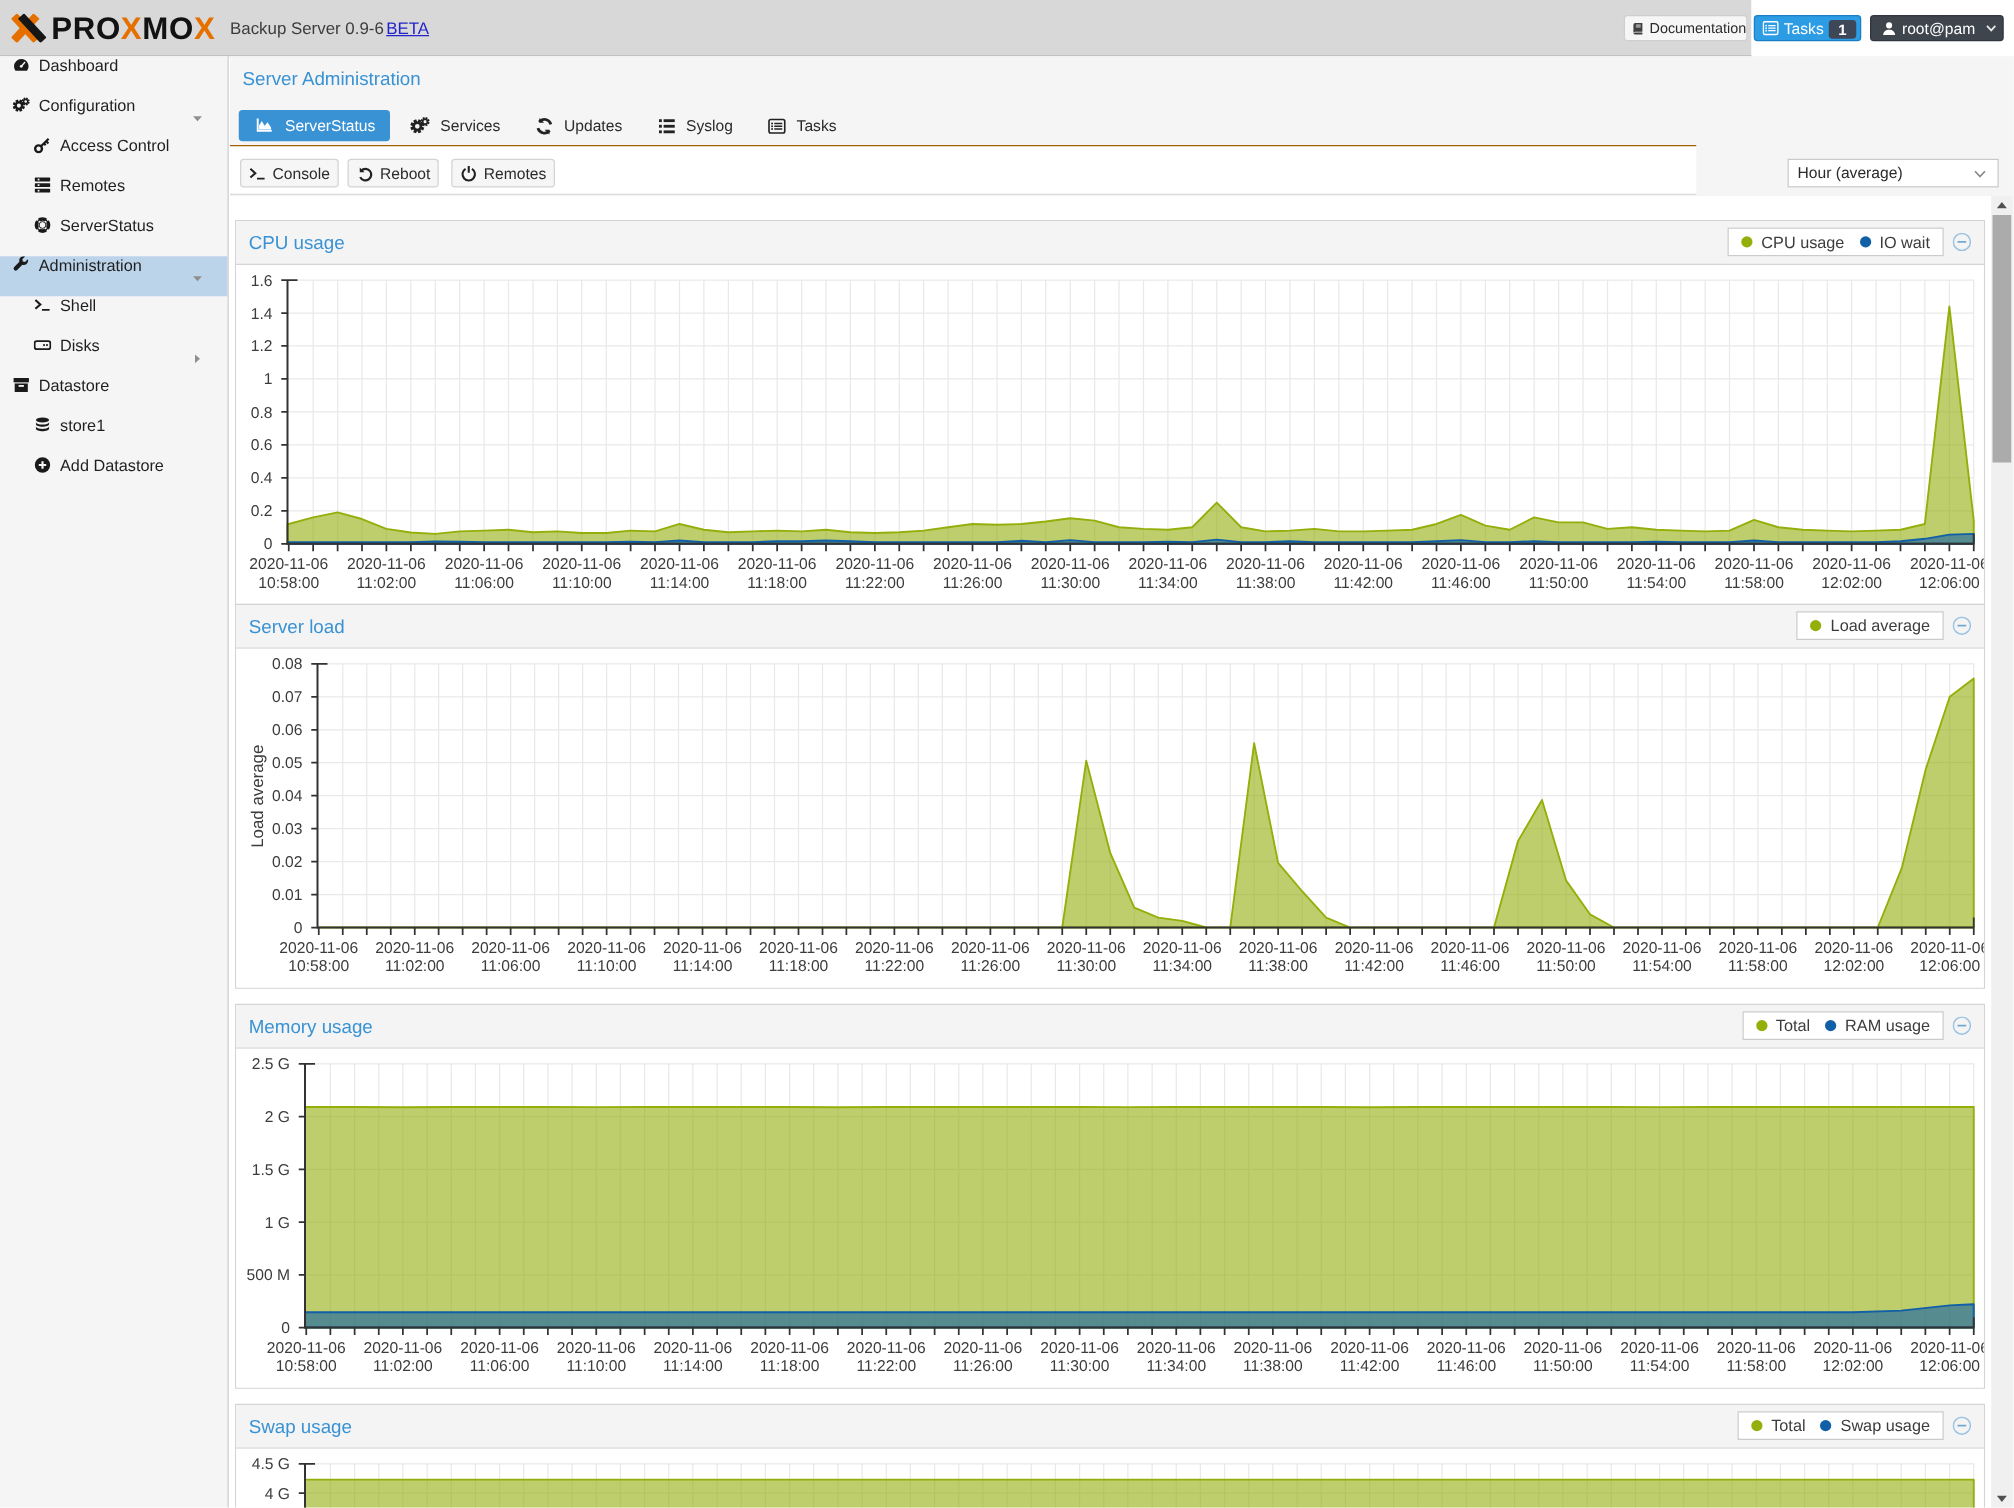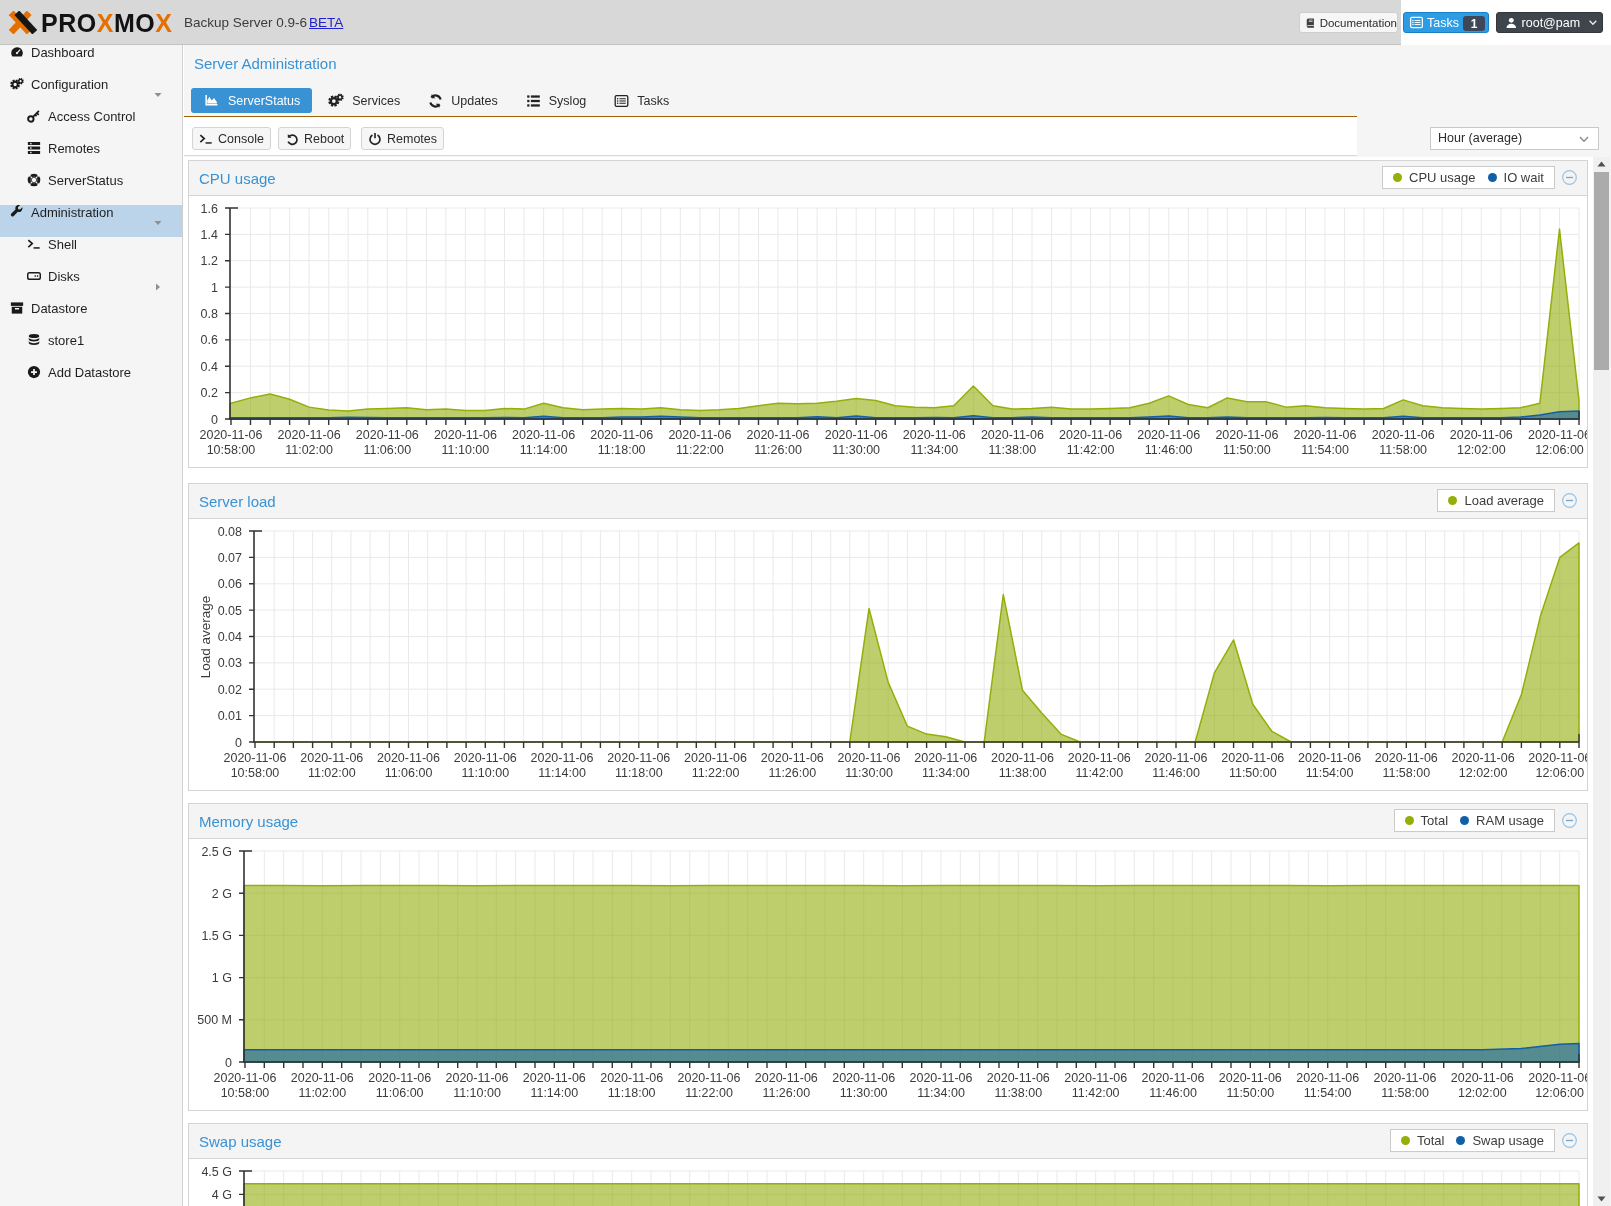--- a/index.html
+++ b/index.html
@@ -251,21 +251,21 @@
           <path d="M5.1 3.5a5.7 5.7 0 1 0 5.8 0" stroke="#222222" stroke-width="1.9" fill="none"></path>
           <path d="M8 1v6" stroke="#222222" stroke-width="1.9"></path>
         </svg>
         <span>Remotes</span>
       </div>
       <div class="combo"><span>Hour (average)</span><svg width="12" height="12" viewBox="0 0 12 12" style="position:absolute;right:8px;top:5px">
           <path d="M2 4l4 4.2L10 4" stroke="#8a8a8a" stroke-width="1.4" fill="none"></path>
         </svg></div>
     </div>
   <div id="content">
-      <div class="panel" style="top:3px">
+      <div class="panel" style="top:19px">
         <div class="phead">
           <span class="ptitle">CPU usage</span>
           <div class="legend">
             <span class="litem"><span class="ldot" style="background:#94ae0a"></span>CPU usage</span>
             <span class="litem"><span class="ldot" style="background:#115fa6"></span>IO wait</span>
           </div>
           <div class="ptool">
             <svg width="15" height="15" viewBox="0 0 15 15">
               <circle cx="7.5" cy="7.5" r="6.8" fill="none" stroke="#9cc3e2" stroke-width="1.2"></circle>
               <path d="M4 7.5h7" stroke="#74a9d2" stroke-width="1.3"></path>

